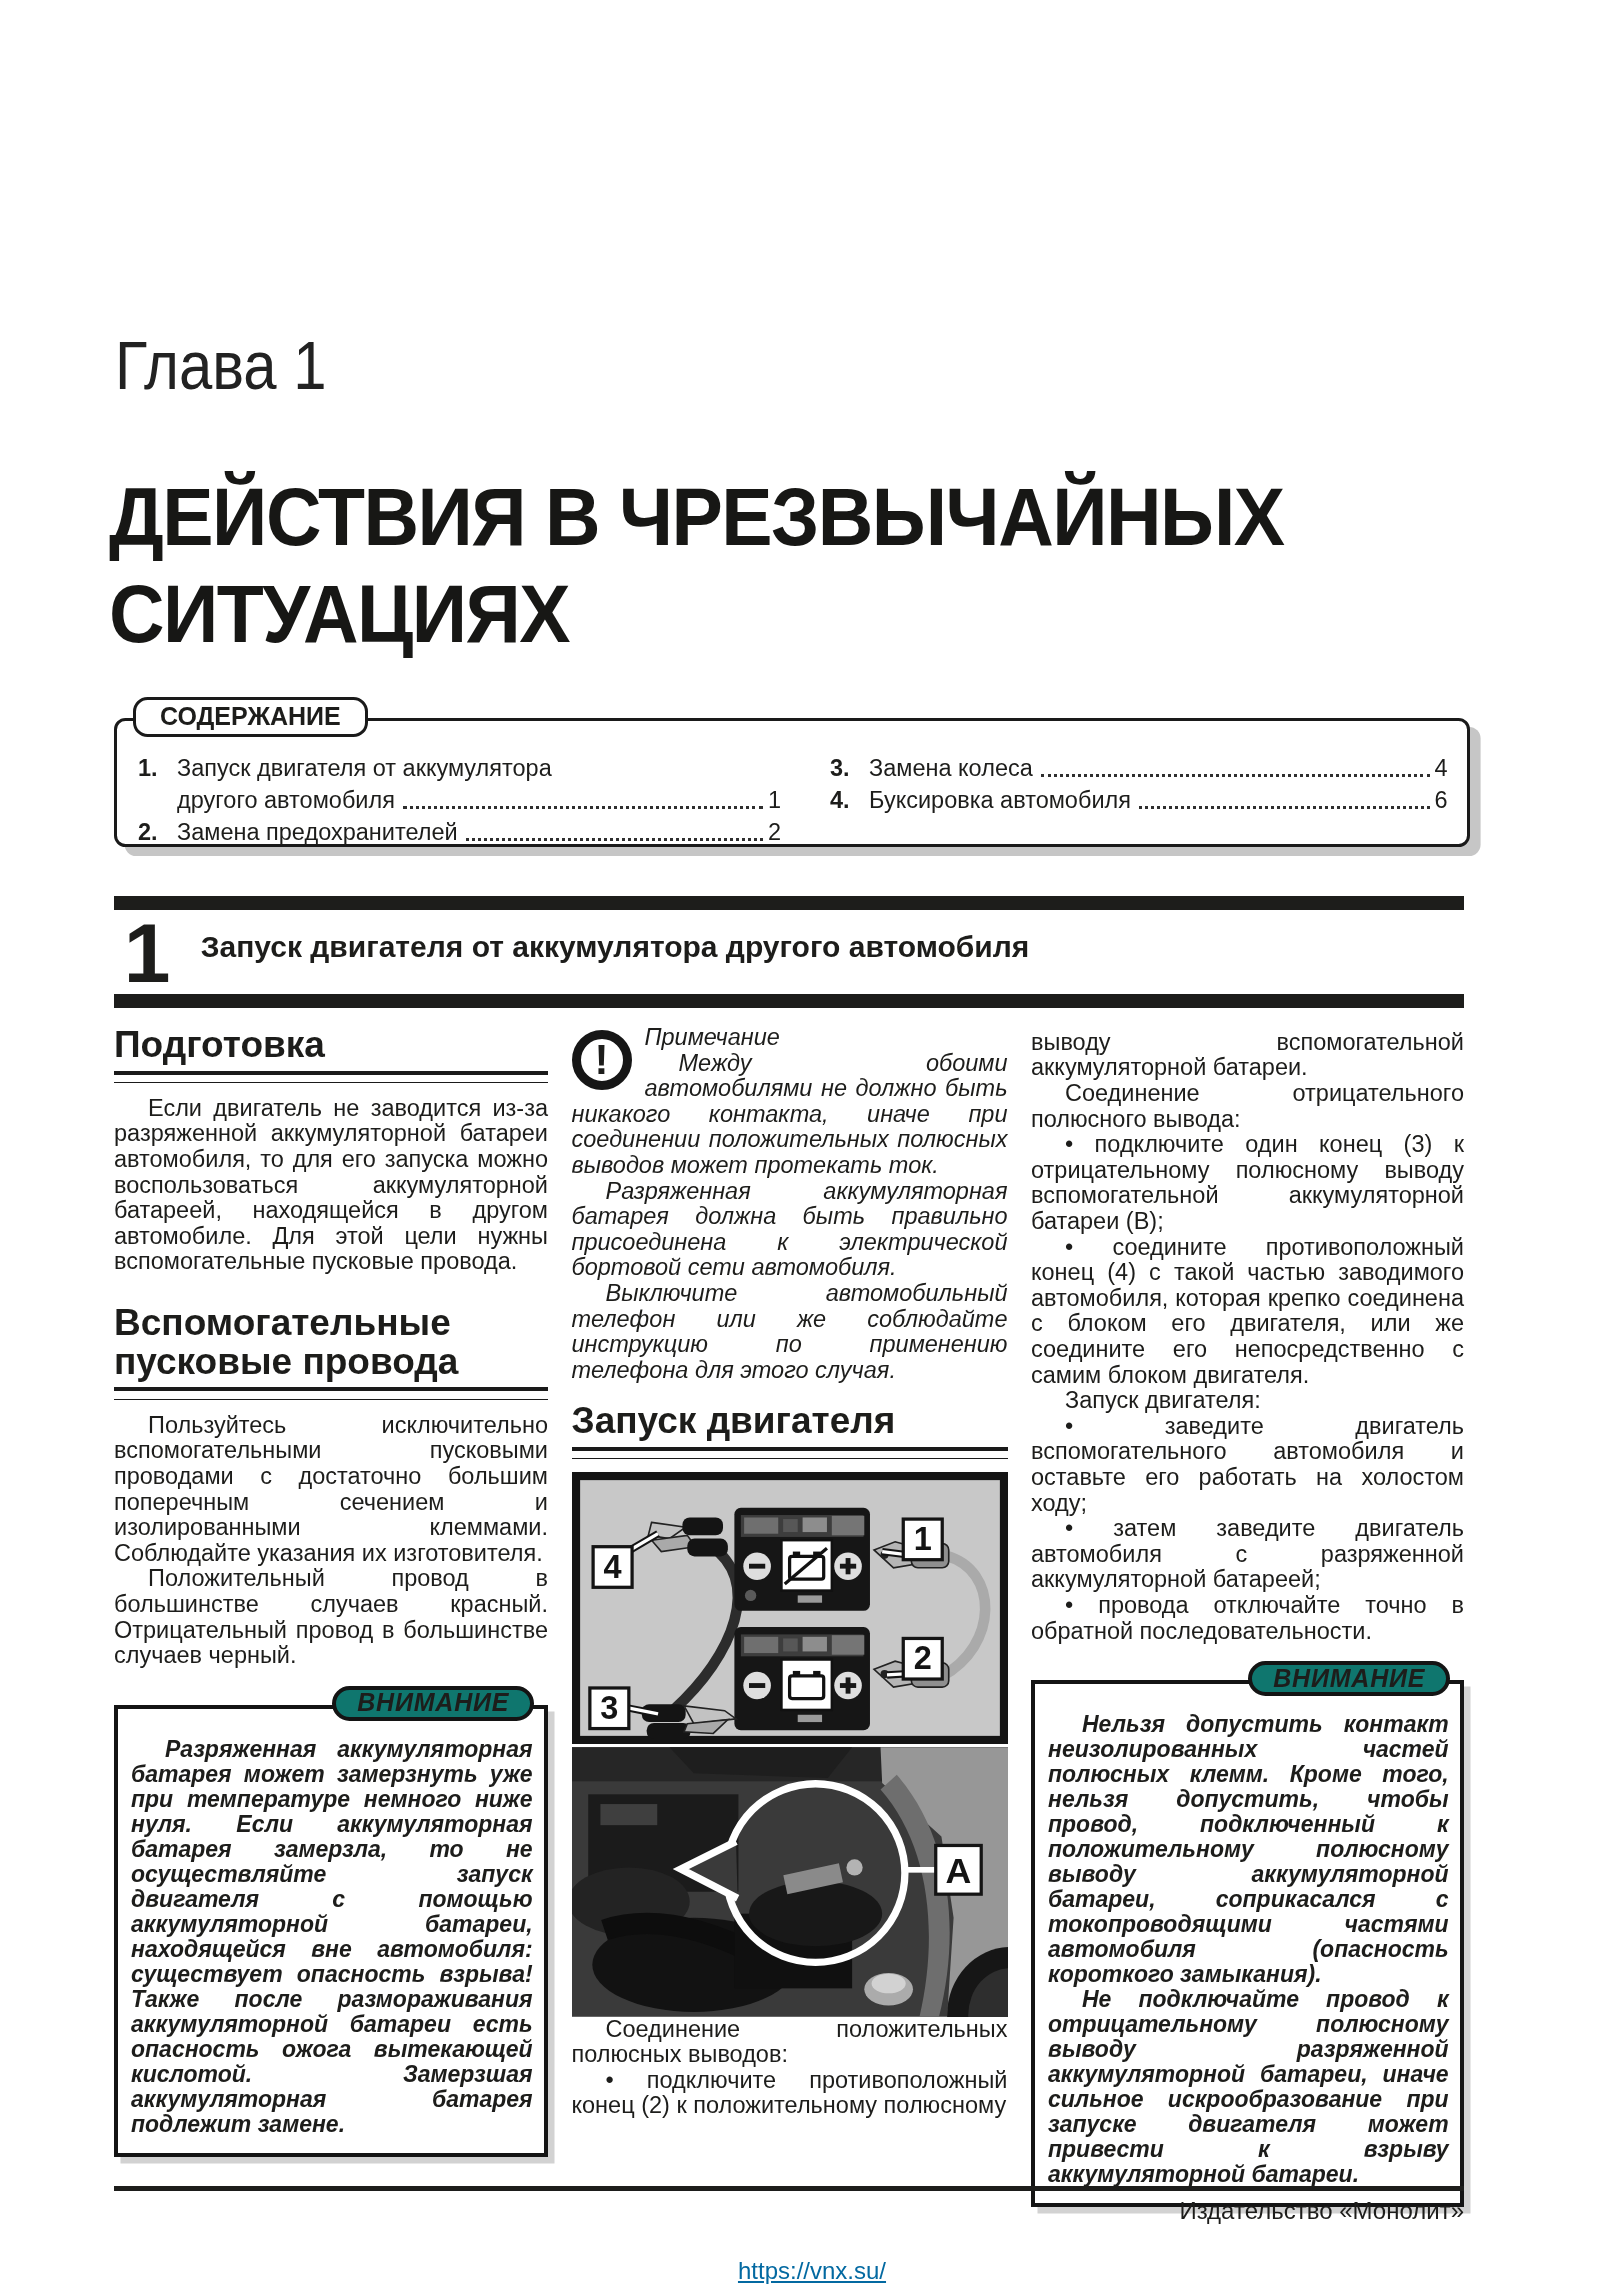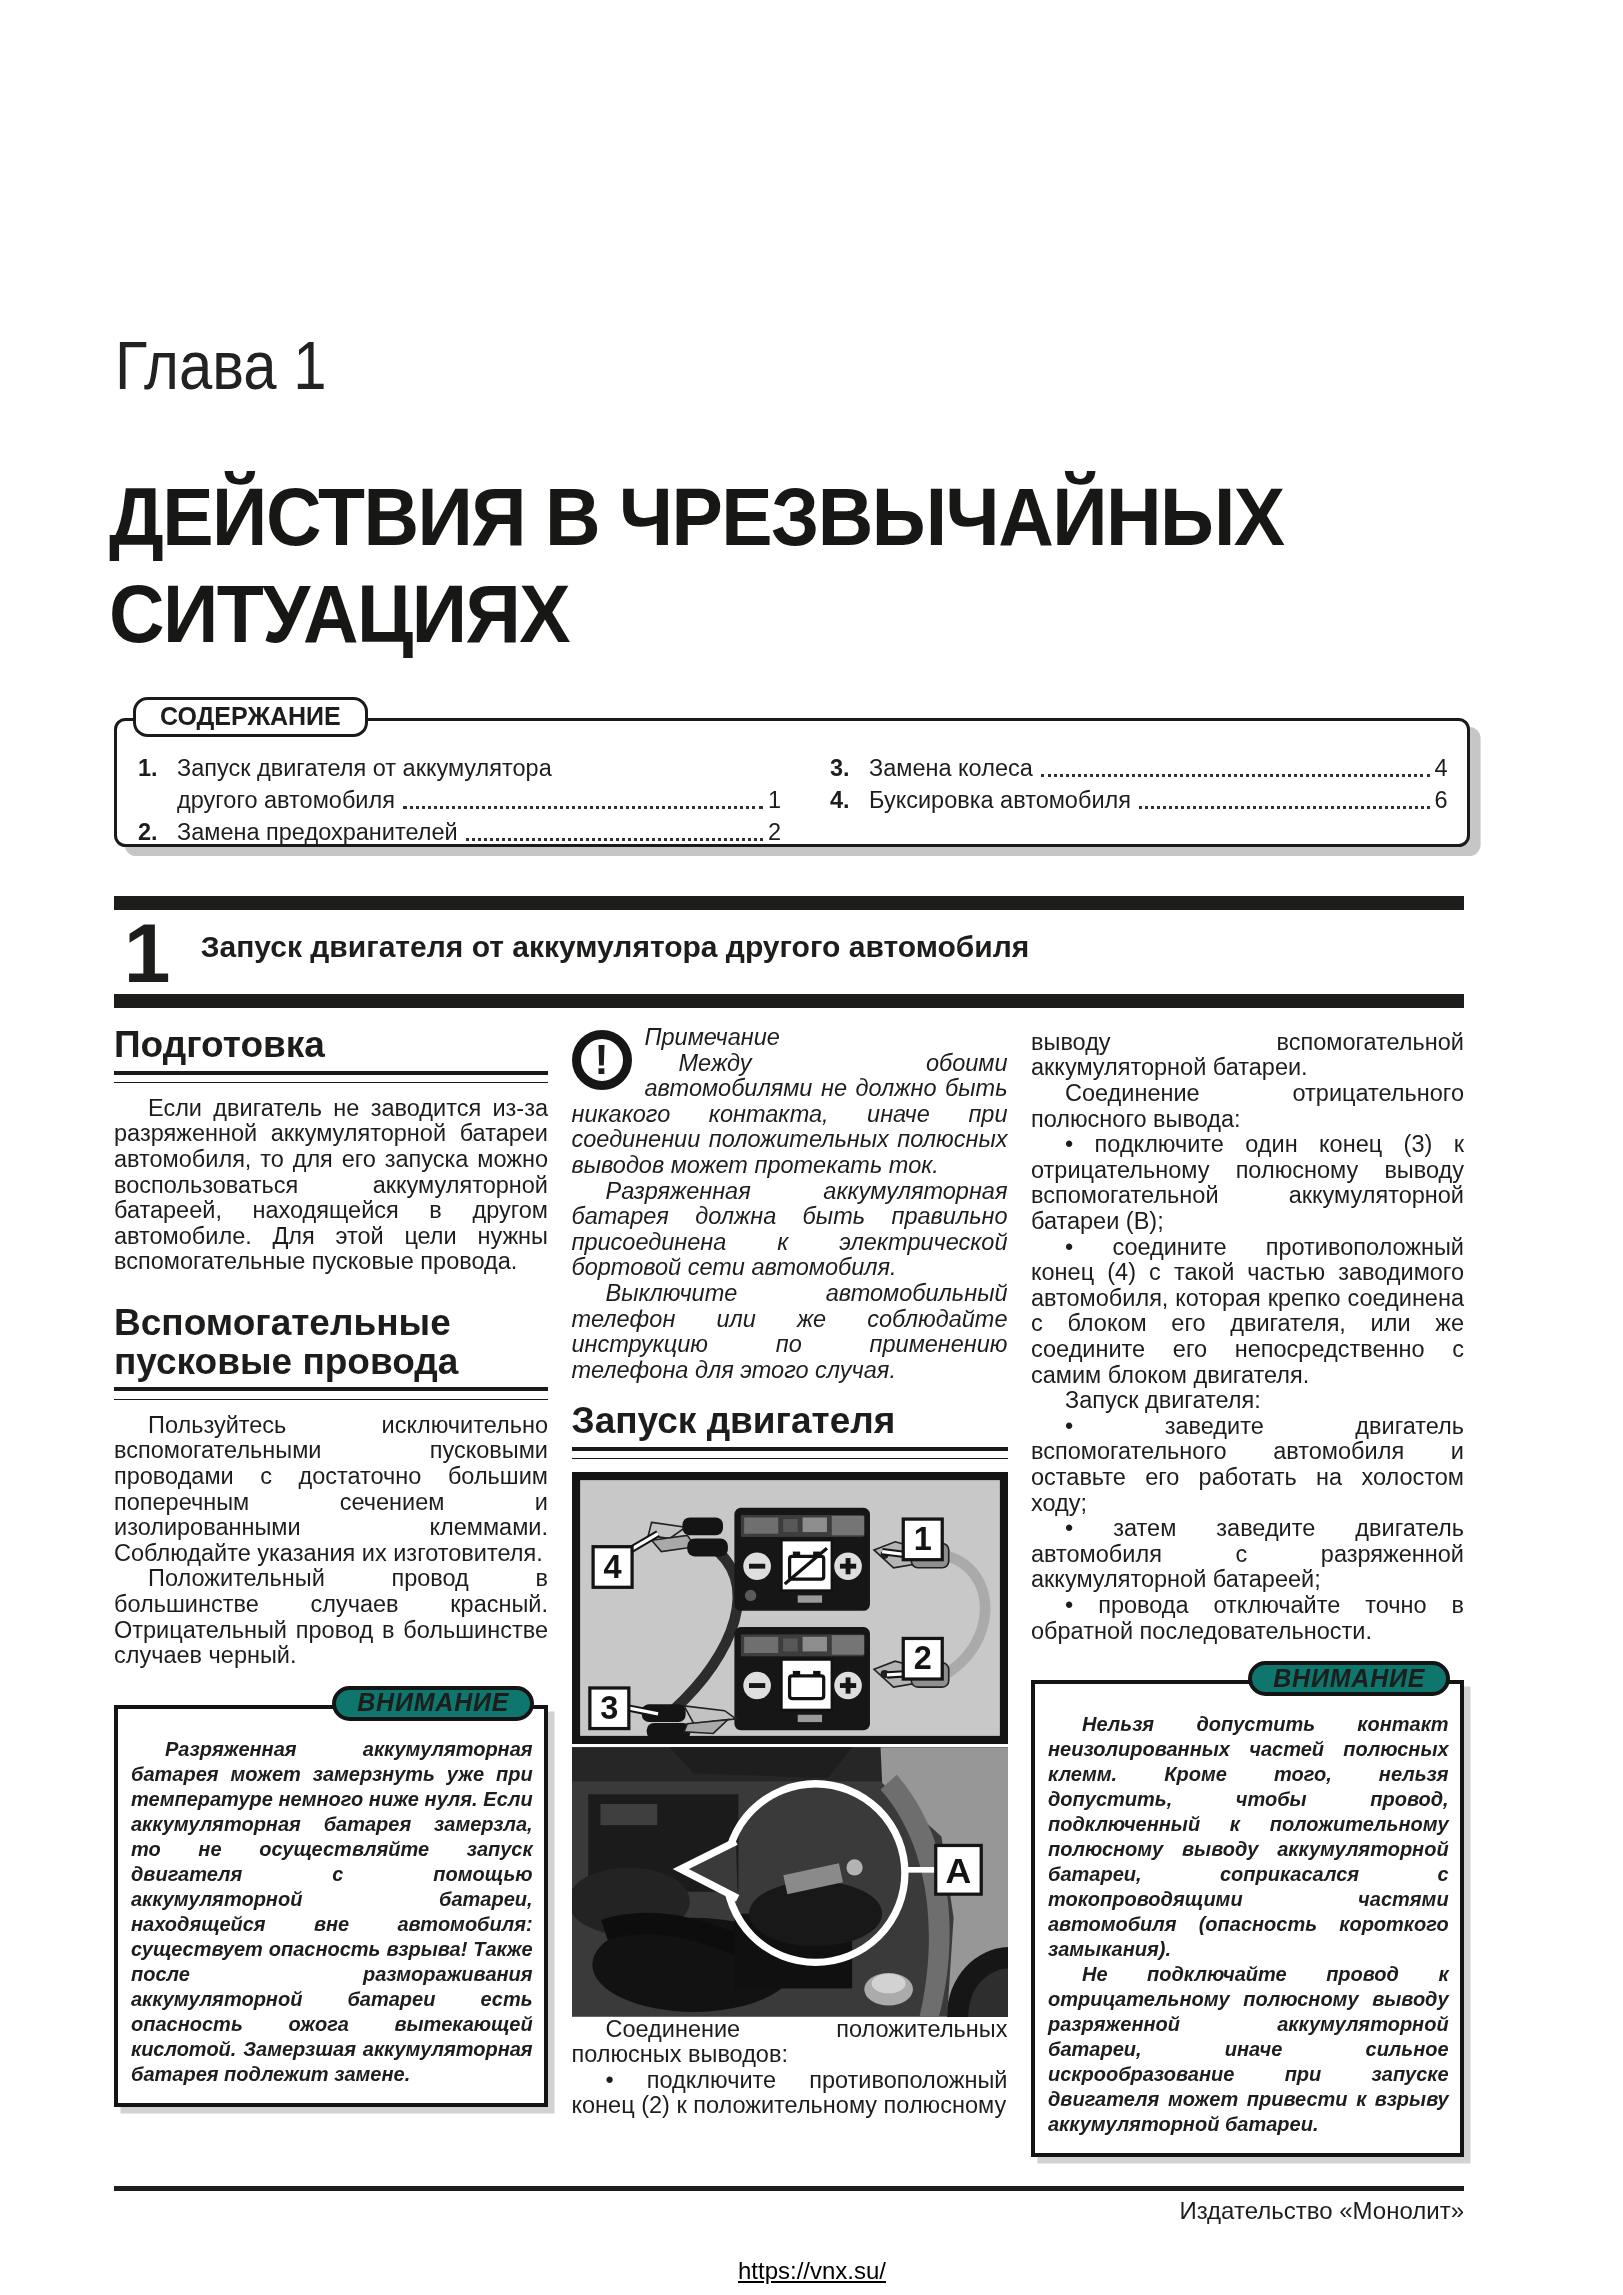--- a/index.html
+++ b/index.html
@@ -42,42 +42,42 @@
   .col p{margin:0;text-indent:34px;}
   .col p.cont{text-indent:0;}
   h2{font-size:37px;line-height:39px;font-weight:700;margin:0;text-align:left;}
   h2.mid{margin-top:28px;}
   h2.m2{margin-top:18px;}
   .rule2{height:7.3px;border-top:4px solid #1a1a1a;border-bottom:1.6px solid #1a1a1a;margin:6.5px 0 13px;}
 
   
   .warn{position:relative;border:4.9px solid #141414;margin-top:36px;padding:28px 11.4px 16px 13px;
         box-shadow:6.5px 6.5px 0 #d2d2d2;background:#fff;}
-  .warn p{font-weight:700;font-style:italic;line-height:25px;font-size:20px;}
+  .warn p{font-weight:700;font-style:italic;line-height:25px;font-size:23px;}
   .warn-pill{position:absolute;top:-23px;right:9.7px;background:#0f766e;border:4px solid #141414;
              border-radius:21px;padding:0.8px 21px;font-size:25px;font-weight:700;font-style:italic;
              letter-spacing:0.8px;white-space:nowrap;}
 
   
   .note{font-style:italic;}
   .note-icon{float:left;width:42px;height:42px;border:9px solid #161616;border-radius:50%;
              margin:4.9px 13px 4.9px 0;text-align:center;font-style:normal;}
   .note-icon span{font-size:42px;font-weight:800;line-height:41px;font-family:"Liberation Sans",sans-serif;}
   .note-title{text-indent:0 !important;font-weight:400;}
 
   .figure{display:block;margin:0;}
   .dia{margin-top:6.5px;}
   .photo{margin-top:2.4px;}
   .after-photo{margin-top:18px;}
 
   
   .foot-rule{position:absolute;left:114px;top:2186px;width:1350px;height:4.9px;background:#1d1d1b;}
   .publisher{position:absolute;left:114px;top:2197px;width:1350px;text-align:right;font-size:24px;}
   .url{position:absolute;left:0;top:2257px;width:100%;text-align:center;font-size:24px;
-       color:#000000;text-decoration:underline;}
+       color:#0369a1;text-decoration:underline;}
 </style>
 </head>
 <body>
 
 <div class="page">
 
   <div class="chapter">Глава 1</div>
   <div class="main-title">
     <div>ДЕЙСТВИЯ В ЧРЕЗВЫЧАЙНЫХ</div>
     <div>СИТУАЦИЯХ</div>

